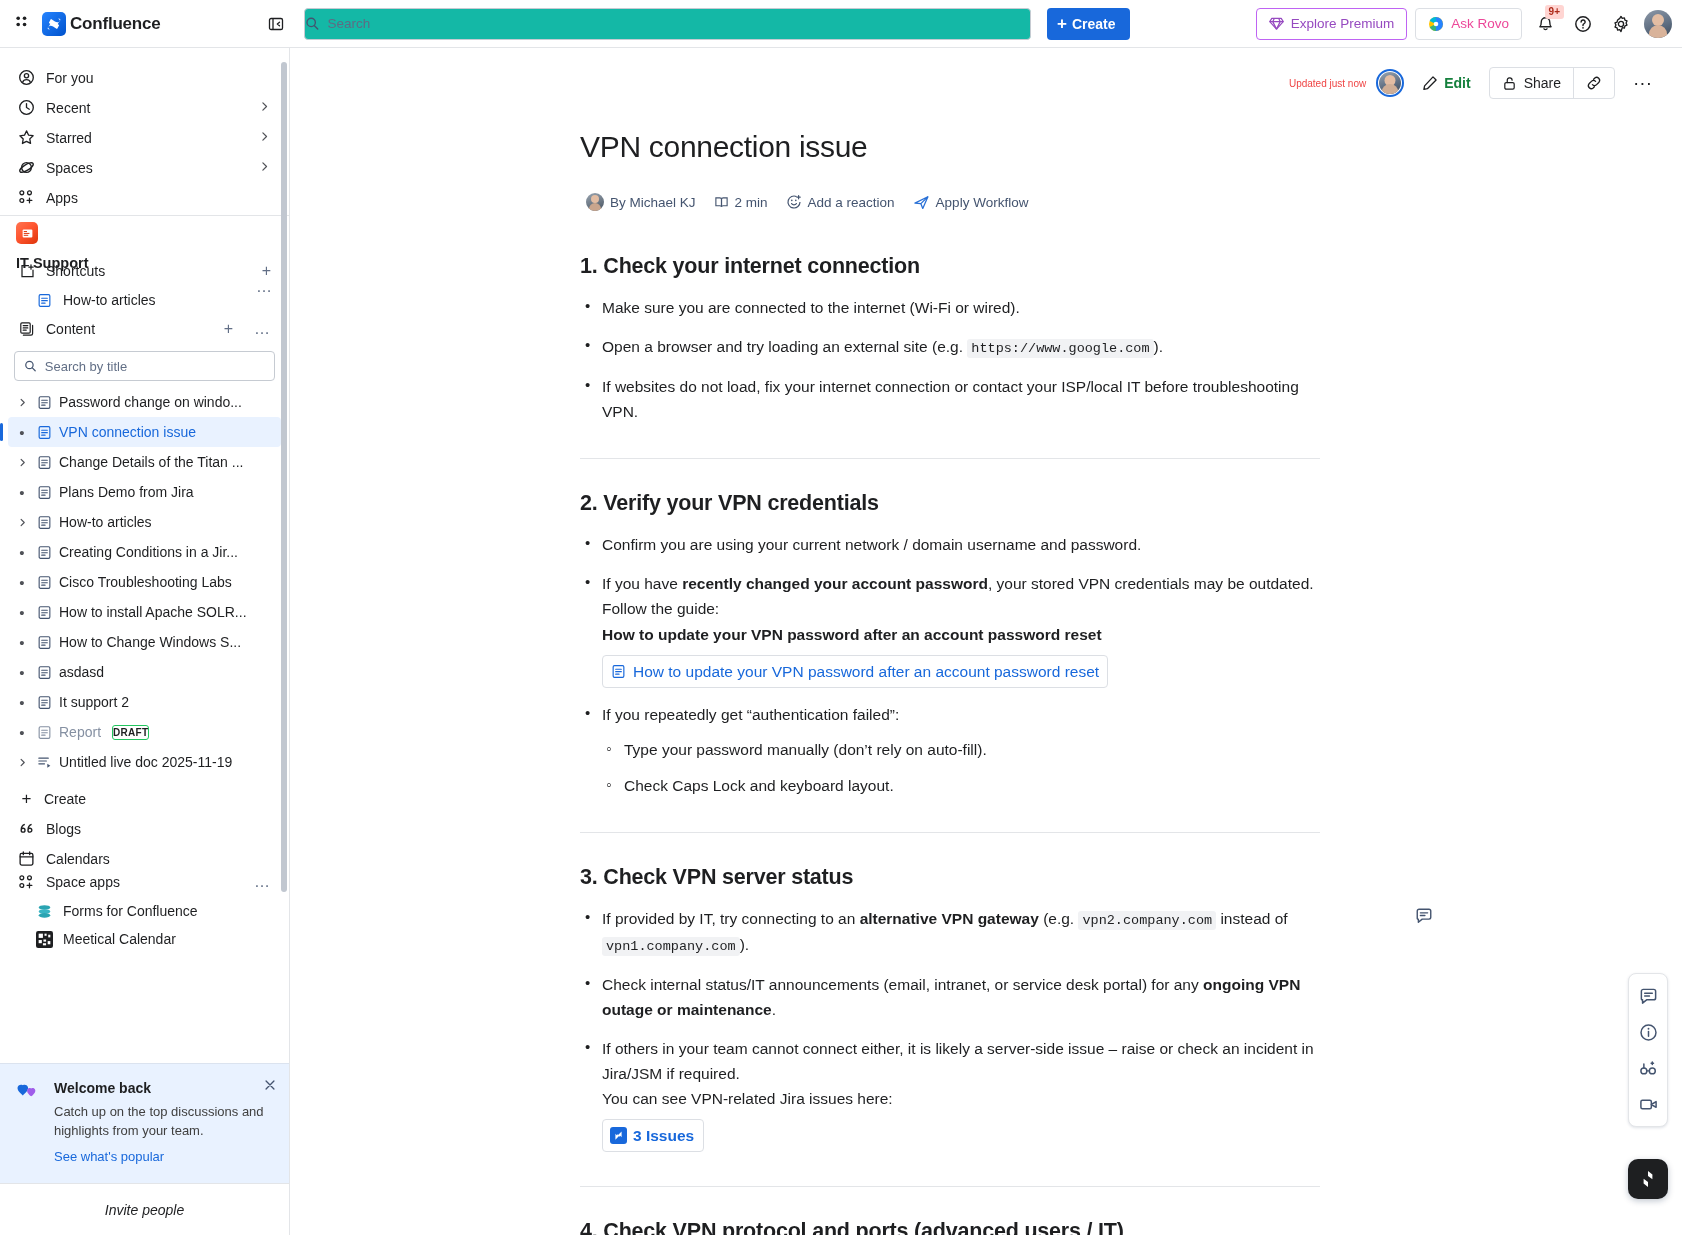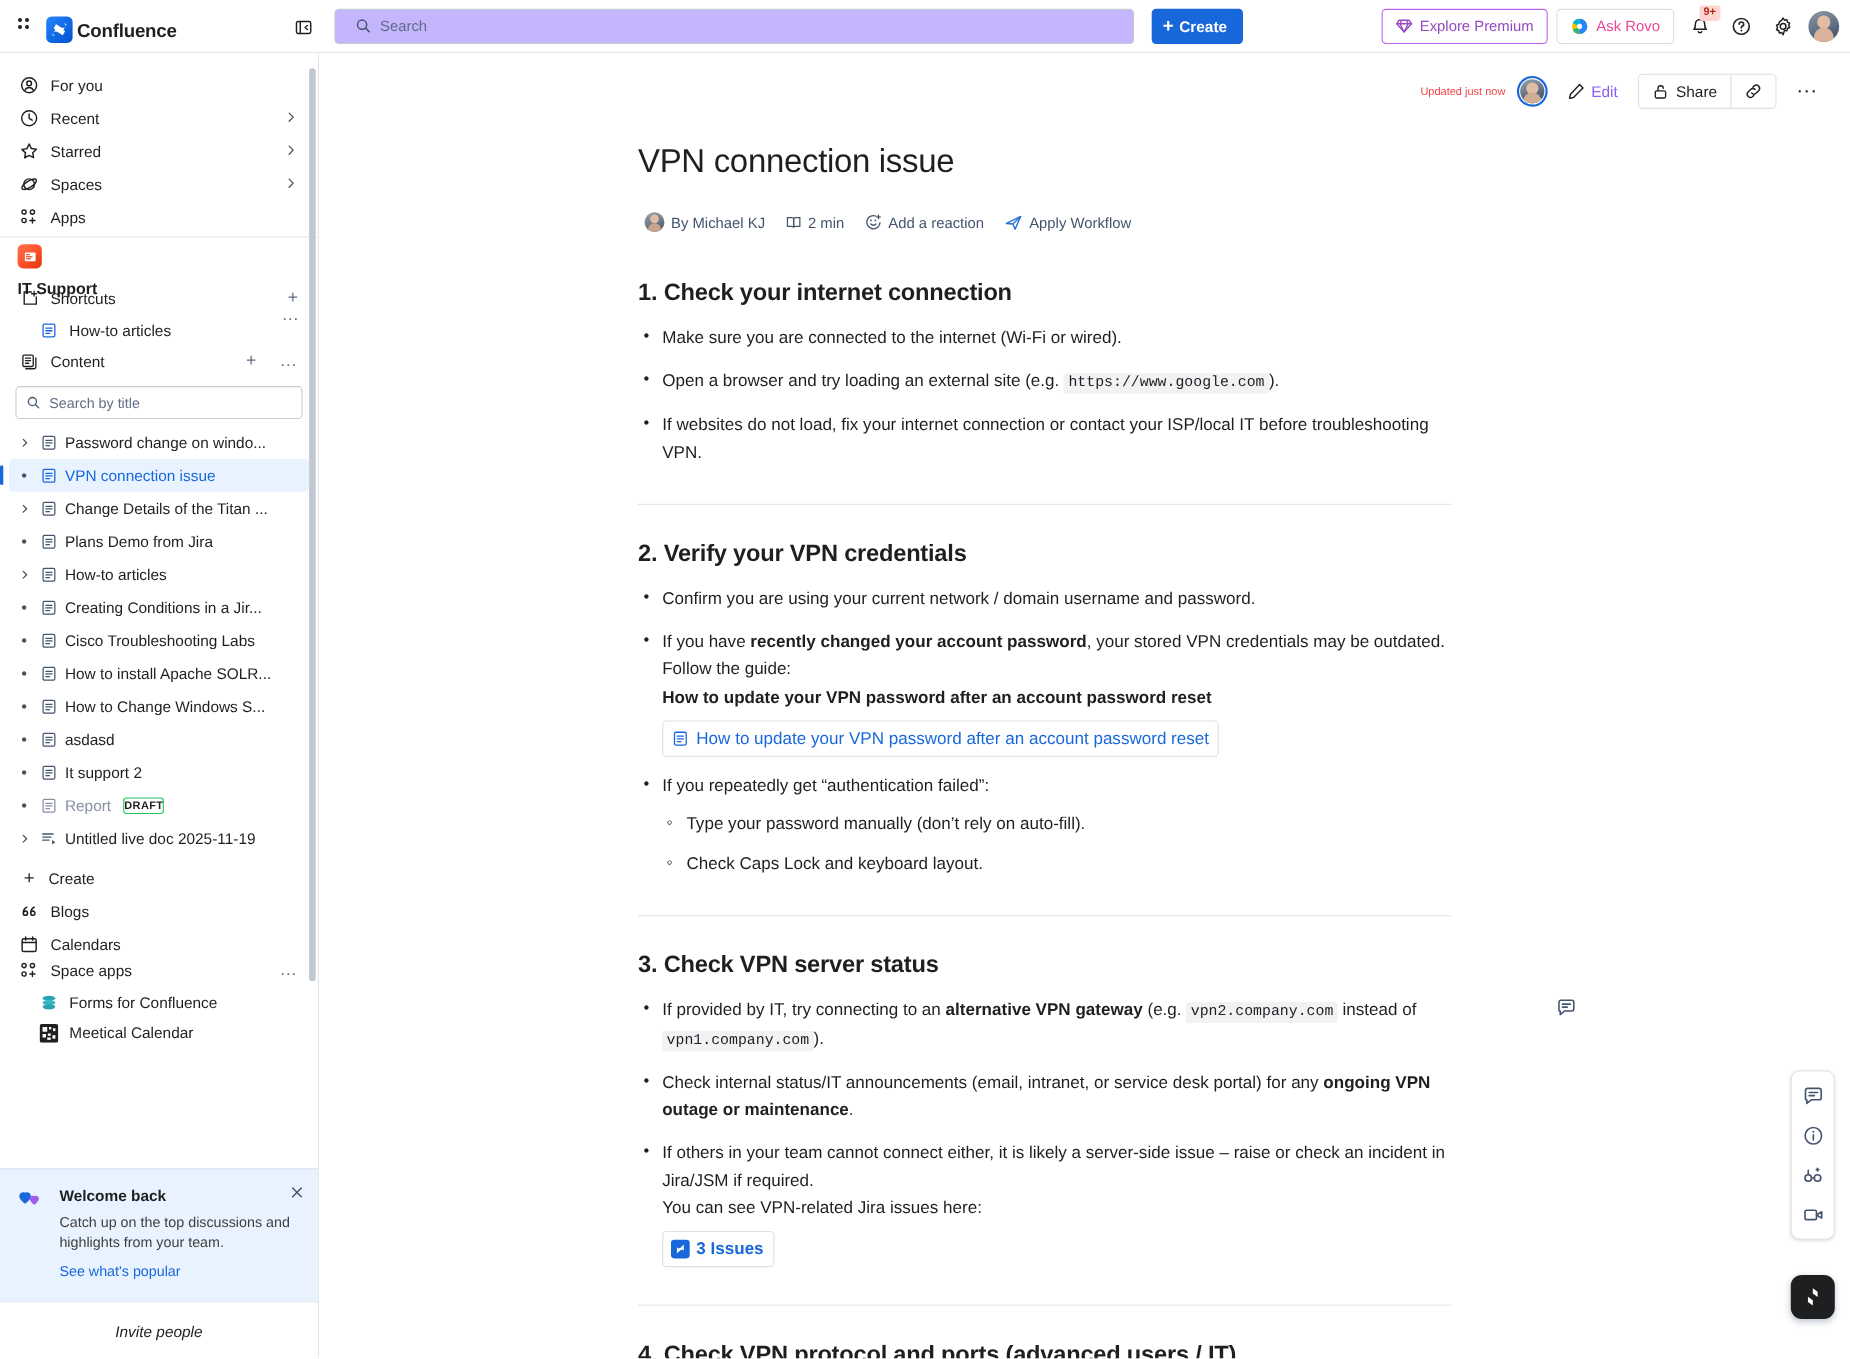--- a/index.html
+++ b/index.html
@@ -15,37 +15,37 @@
   
   .topbar {
     height: 48px; flex: 0 0 48px;
     display: flex; align-items: center;
     border-bottom: 1px solid #e3e5e8;
     background: #fff;
     padding: 0 10px 0 8px;
     position: relative;
     z-index: 40;
   }
-  .tb-left { display: flex; align-items: flex-end; gap: 4px; width: 282px; flex: 0 0 282px; }
+  .tb-left { display: flex; align-items: center; gap: 4px; width: 282px; flex: 0 0 282px; }
   .grid-icon { width: 30px; height: 30px; display:flex; align-items:center; justify-content:center; border-radius:4px; cursor:pointer;}
   .conf-logo {
     width: 24px; height: 24px; border-radius: 5px;
     background: linear-gradient(135deg,#2684ff 0%,#0052cc 100%);
     display: flex; align-items: center; justify-content: center;
     flex: 0 0 24px;
   }
   .conf-name { font-size: 17px; font-weight: 700; letter-spacing: -0.2px; color: #1e1f21; }
   .collapse-btn { margin-left: auto; width: 28px; height:28px; display:flex; align-items:center; justify-content:center; border-radius:4px; cursor:pointer;}
 
   .searchbox {
     width: 727px; height: 32px;
     border: 1px solid #c6cbd2; border-radius: 4px;
     display: flex; align-items: center; gap: 8px;
-    padding: 0 18px; margin-left: 14px;
-    background: #c4b5fd;
+    padding: 0 0; margin-left: 14px;
+    background: #14b8a6;
   }
   .searchbox input {
     border: none; outline: none; font-size: 13.5px;
     font-family: "Liberation Sans", sans-serif;
     color: #44546f; width: 100%; background: transparent;
   }
   .searchbox input::placeholder { color:#5e6c84; }
 
   .create-btn {
     margin-left: 16px;
@@ -208,22 +208,22 @@
     display:flex;align-items:center;justify-content:center;
   }
   .avatar-inner{
     width:100%;height:100%;border-radius:50%;overflow:hidden;position:relative;
     background: linear-gradient(160deg,#9aa5b1 0%,#5b6b7f 60%,#3b4857 100%);
   }
   .avatar-inner::before{content:"";position:absolute;left:50%;top:14%;transform:translateX(-50%);width:11px;height:11px;border-radius:50%;background:#e3bda3;}
   .avatar-inner::after{content:"";position:absolute;left:50%;top:56%;transform:translateX(-50%);width:17px;height:13px;border-radius:9px 9px 4px 4px;background:#cfae96;}
   .tb-action {
     display: flex; align-items: flex-start; gap: 6px;
-    font-size: 14px; color: #8b5cf6; cursor: pointer;
-    padding: 5px 8px; border-radius: 4px;
+    font-size: 14px; color: #15803d; cursor: pointer;
+    padding: 5px 8px; border-radius: 4px; font-weight: bold;
   }
   .share-group {
     display: flex; align-items: center;
     border: 1px solid #dcdfe4; border-radius: 4px; overflow: hidden; height:32px;
   }
   .share-group .sg {
     display: flex; align-items: center; gap: 7px;
     padding: 0 12px; height: 100%; cursor: pointer; font-size: 14px; color:#1e1f21;
   }
   .share-group .sg + .sg { border-left: 1px solid #dcdfe4; }

